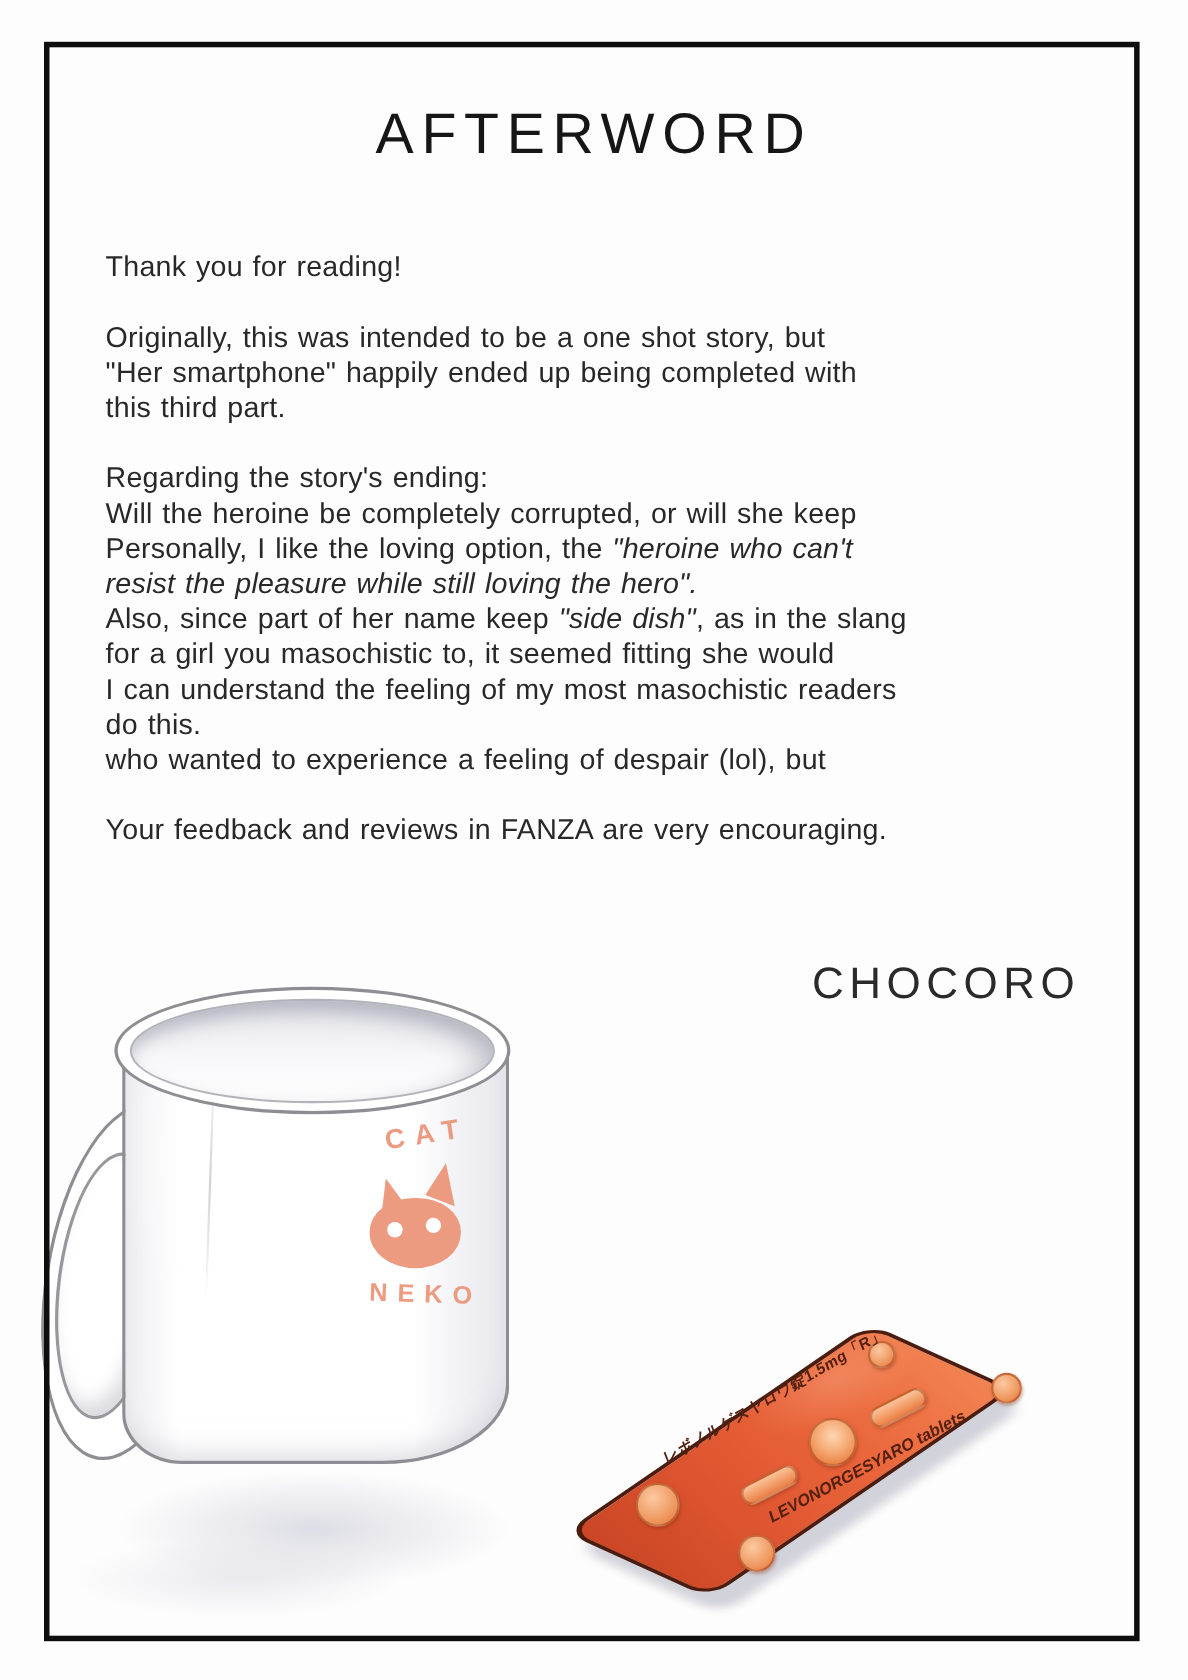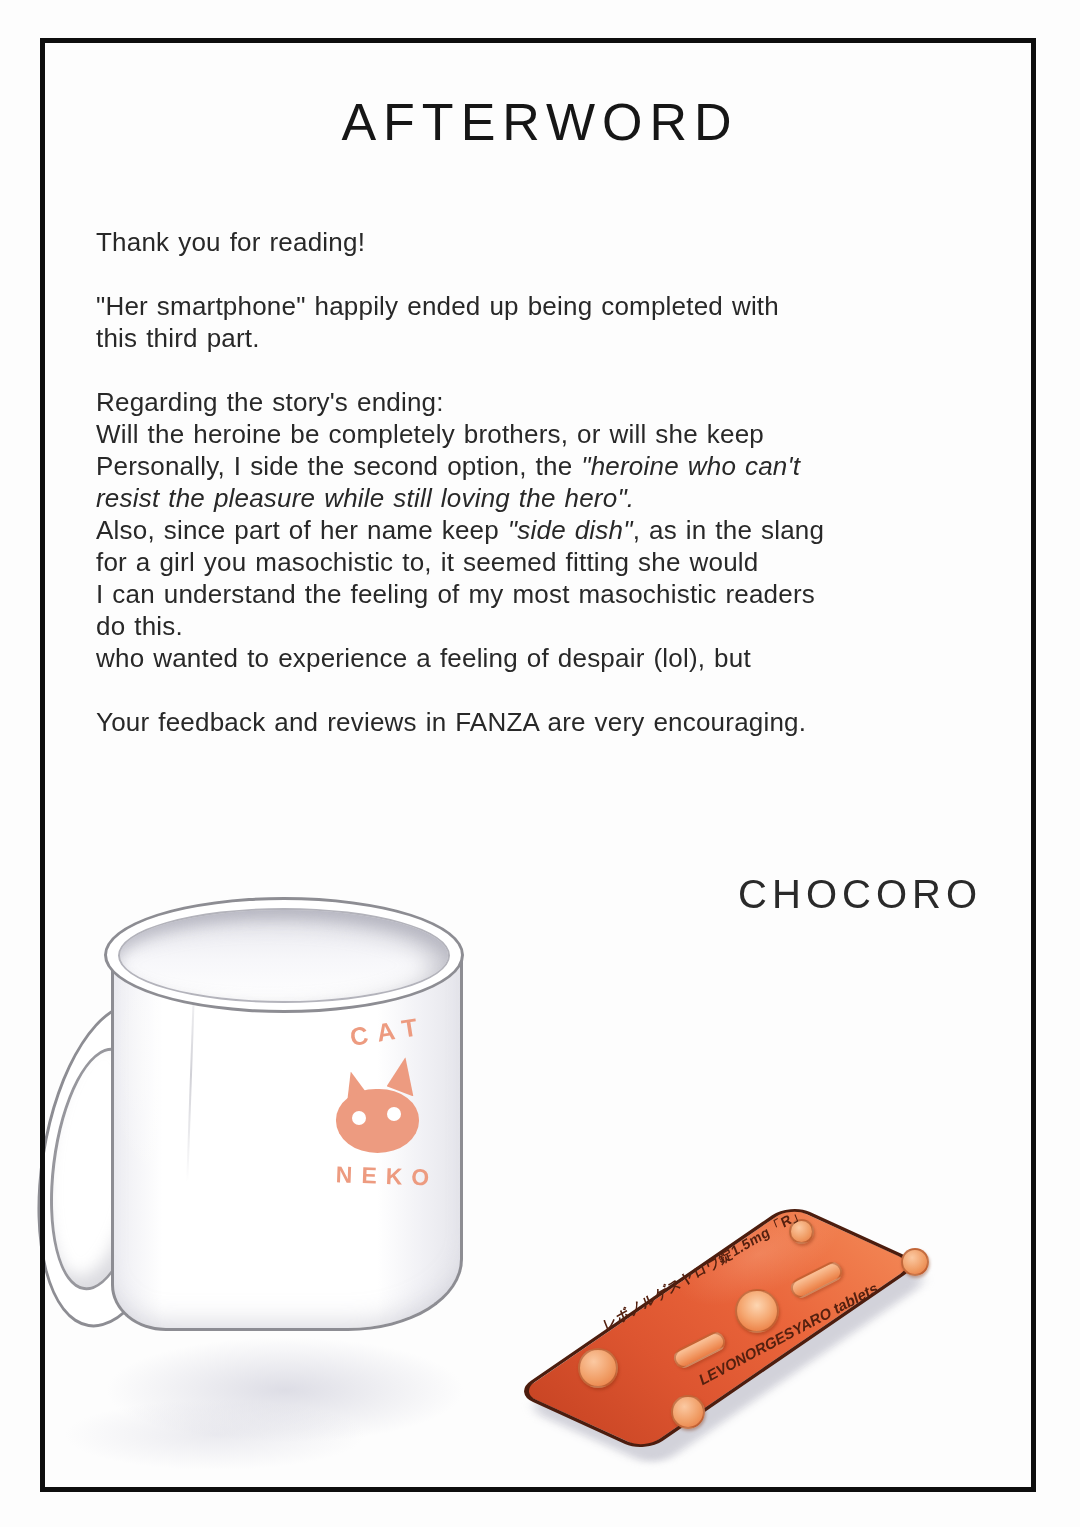--- a/index.html
+++ b/index.html
@@ -159,27 +159,28 @@
 <div>
 
   <div class="frame"></div>
 
   <h1 class="title">AFTERWORD</h1>
 
   <div class="text-block">
     <p class="line">Thank you for reading!</p>
     <div class="gap"></div>
 
+    <p class="line">Originally, this was intended to be a one shot story, but</p>
     <p class="line">"Her smartphone" happily ended up being completed with</p>
     <p class="line">this third part.</p>
     <div class="gap"></div>
 
     <p class="line">Regarding the story's ending:</p>
-    <p class="line">Will the heroine be completely brothers, or will she keep</p>
-    <p class="line"><span>Personally, I side the second option, the </span><span class="it">"heroine who can't</span></p>
+    <p class="line">Will the heroine be completely corrupted, or will she keep</p>
+    <p class="line"><span>Personally, I like the loving option, the </span><span class="it">"heroine who can't</span></p>
     <p class="line it">resist the pleasure while still loving the hero".</p>
     <p class="line"><span>Also, since part of her name keep </span><span class="it">"side dish"</span><span>, as in the slang</span></p>
     <p class="line">for a girl you masochistic to, it seemed fitting she would</p>
     <p class="line">I can understand the feeling of my most masochistic readers</p>
     <p class="line">do this.</p>
     <p class="line">who wanted to experience a feeling of despair (lol), but</p>
     <div class="gap"></div>
 
     <p class="line">Your feedback and reviews in FANZA are very encouraging.</p>
   </div>

